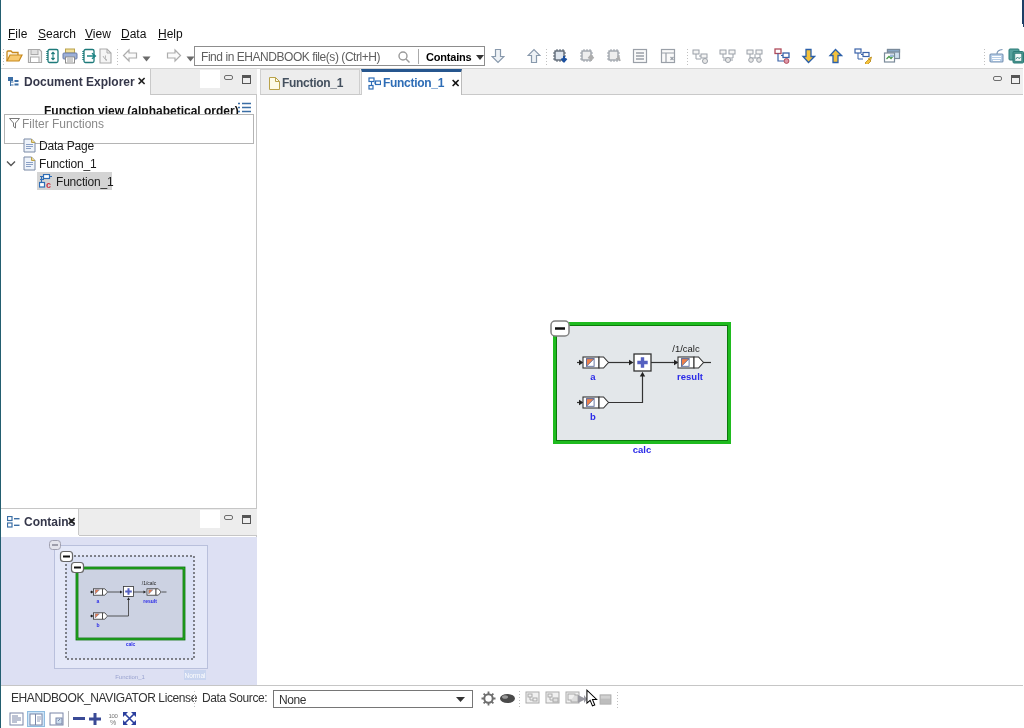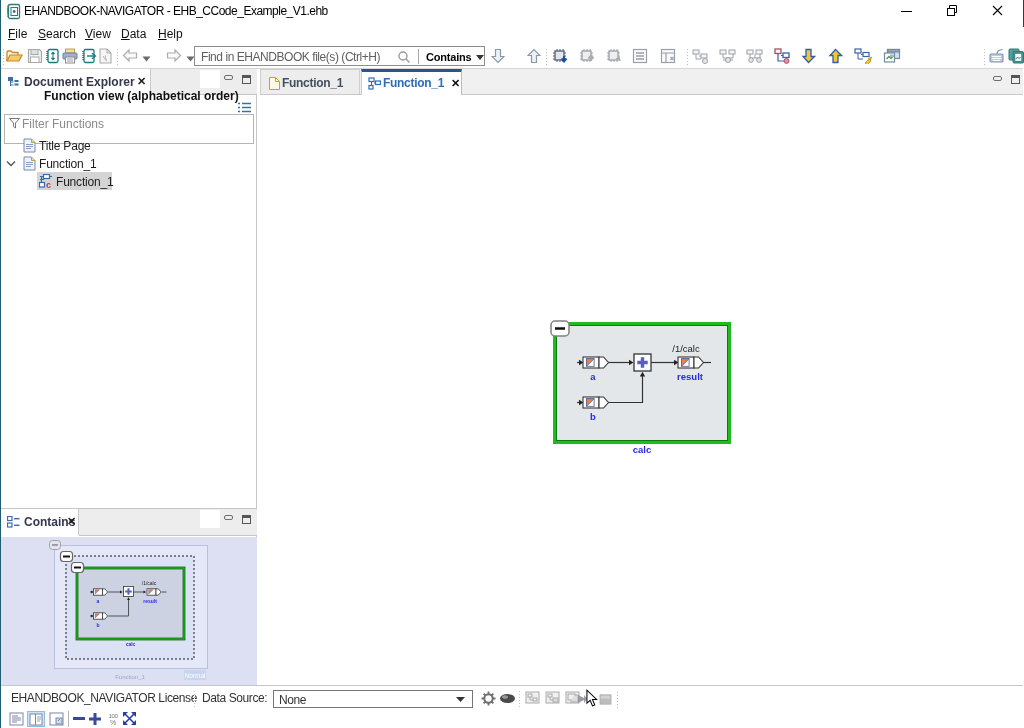--- a/index.html
+++ b/index.html
@@ -43,21 +43,21 @@
 .vt-x { position:absolute; top:6px; font-size:11px; font-weight:bold; color:#222; }
 .whitebox { position:absolute; left:199px; top:1px; width:20px; height:18px; background:#fff; }
 .minbtn { position:absolute; left:223px; top:6px; width:9px; height:5px;
   border:1px solid #6e6e6e; border-radius:2px; }
 .maxbtn { position:absolute; left:241px; top:6px; width:9px; height:9px;
   border:1px solid #555; }
 .maxbtn:before { content:""; position:absolute; left:0; top:0; width:7px; height:2px; background:#555; }
 .rowborder { position:absolute; left:0; width:256px; height:1px; background:#c6c6c6; }
 
 
-#fviewhdr { position:absolute; left:6px; top:20px; font-size:12px; font-weight:bold; color:#111;padding-left:37px; }
+#fviewhdr { position:absolute; left:6px; top:35px; font-size:12px; font-weight:bold; color:#111;padding-left:37px; }
 #filterbox { position:absolute; left:3px; top:45px; width:250px; height:30px;
   border:1px solid #b4b4b4; background:#fff; }
 #filterbox .ph { position:absolute; left:17px; top:2px; font-size:12px; color:#8a8a8a; }
 .treerow { position:absolute; font-size:12px; color:#1c1c1c; letter-spacing:-0.2px; }
 
 
 #outlinecontent { position:absolute; left:0; top:468px; width:256px; height:148px; background:#dde0f3; }
 
 
 #etabs { position:absolute; left:0; top:0; width:763px; height:26px; background:#f0f0f0; }
@@ -71,36 +71,20 @@
 #statusbar { position:absolute; left:0; top:685px; width:1022px; height:43px; background:#fff;
   border-top:1px solid #c6c6c6; font-size:12px; color:#333; letter-spacing:-0.4px; }
 #dsselect { position:absolute; left:272px; top:4px; width:200px; height:18px;
   border:1px solid #767676; background:#fff; }
 </style>
 </head>
 <body>
 <div id="win">
   <div class="abs" style="left:1021px;top:0;width:2px;height:27px;background:#1d3f66"></div>
 
-  <div id="titlebar">
-    <svg class="abs" style="left:4px;top:3px" width="17" height="17" viewBox="0 0 17 17">
-      <rect x="3.5" y="1.5" width="11" height="14" rx="1.5" fill="#fff" stroke="#2e7d7d" stroke-width="1.3"></rect>
-      <rect x="6" y="4.5" width="6.5" height="8" fill="none" stroke="#2e7d7d" stroke-width="1"></rect>
-      <circle cx="9.2" cy="8.5" r="1.4" fill="#2e7d7d"></circle>
-      <path d="M4 3.2H2M4 5.2H2M4 7.2H2M4 9.2H2M4 11.2H2M4 13.2H2" stroke="#2e7d7d" stroke-width="0.9"></path>
-      <path d="M3.5 1.5q-2 5 0 13" fill="none" stroke="#2e7d7d" stroke-width="0.8"></path>
-    </svg>
-    <span id="title-text">EHANDBOOK-NAVIGATOR - EHB_CCode_Example_V1.ehb</span>
-    <svg class="abs" style="left:898px;top:0" width="126" height="24" viewBox="0 0 126 24">
-      <line x1="2" y1="11.5" x2="13" y2="11.5" stroke="#000" stroke-width="1"></line>
-      <rect x="48.5" y="8.5" width="7" height="7" fill="none" stroke="#000" stroke-width="1"></rect>
-      <path d="M50.5 8.5V5.5H57.5V12.5H55.5" fill="none" stroke="#000" stroke-width="1"></path>
-      <path d="M94 6l9 9M103 6l-9 9" stroke="#000" stroke-width="1.1"></path>
-    </svg>
-  </div>
 
   <div id="toolbar">
     <div class="vdots" style="left:2px"></div>
 
     <svg style="left:5px" width="17" height="16" viewBox="0 0 17 16">
       <path d="M1 13 L1 4 Q1 3 2 3 L5 3 L6.5 4.5 L12 4.5 L12 7" fill="#fff8e8" stroke="#c8891c" stroke-width="1.3"></path>
       <path d="M1 13 L4 7 L16 7 L13 13 Z" fill="#f7c96f" stroke="#c8891c" stroke-width="1.2"></path>
     </svg>
 
     <svg style="left:26px" width="16" height="16" viewBox="0 0 16 16">
@@ -296,21 +280,21 @@
         </svg>
         <span class="ph">Filter Functions</span>
       </div>
 
       <div id="tree">
         <svg class="abs" style="left:22px;top:69px" width="13" height="15" viewBox="0 0 13 15">
           <path d="M1 1h7.5l3.5 3.5V14H1z" fill="#eef3fa" stroke="#7a8aa5" stroke-width="1"></path>
           <path d="M8.5 1v3.5H12" fill="#f0d890" stroke="#b9a24a" stroke-width="1"></path>
           <path d="M3 6.5h7M3 8.5h7M3 10.5h5" stroke="#8aa0c5" stroke-width="1"></path>
         </svg>
-        <span class="treerow" style="left:38px;top:70px">Title Page</span>
+        <span class="treerow" style="left:38px;top:70px">Data Page</span>
         <svg class="abs" style="left:5px;top:91px" width="10" height="7" viewBox="0 0 10 7">
           <path d="M1 1.5l4 4 4-4" fill="none" stroke="#555" stroke-width="1.4"></path>
         </svg>
         <svg class="abs" style="left:22px;top:87px" width="13" height="15" viewBox="0 0 13 15">
           <path d="M1 1h7.5l3.5 3.5V14H1z" fill="#eef3fa" stroke="#7a8aa5" stroke-width="1"></path>
           <path d="M8.5 1v3.5H12" fill="#f0d890" stroke="#b9a24a" stroke-width="1"></path>
           <path d="M3 6.5h7M3 8.5h7M3 10.5h5" stroke="#8aa0c5" stroke-width="1"></path>
         </svg>
         <span class="treerow" style="left:38px;top:88px">Function_1</span>
         <div class="abs" style="left:36px;top:103px;width:75px;height:18px;background:#d4d4d4"></div>

